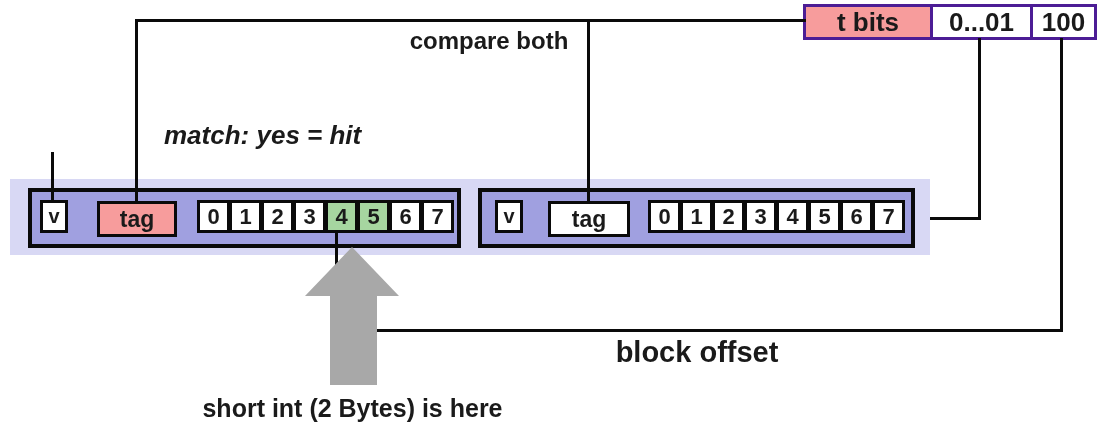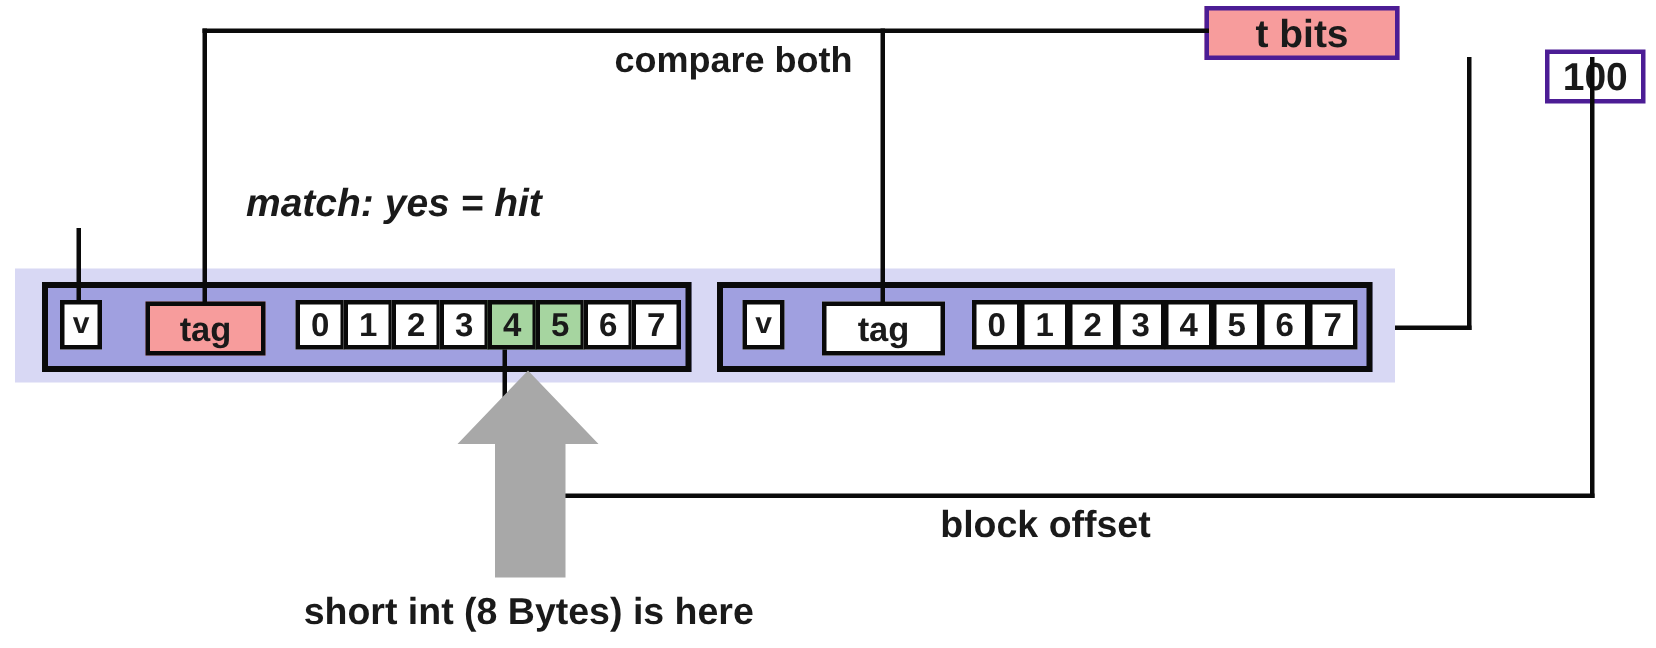--- a/index.html
+++ b/index.html
@@ -74,21 +74,24 @@
   <div class="wire" style="left:51px;top:152px;width:3px;height:50px;"></div>
   <div class="wire" style="left:978px;top:38px;width:3px;height:182px;"></div>
   <div class="wire" style="left:930px;top:217px;width:51px;height:3px;"></div>
   <div class="wire" style="left:1060px;top:38px;width:3px;height:294px;"></div>
   <div class="wire" style="left:336px;top:329px;width:727px;height:3px;"></div>
   <div class="wire" style="left:335px;top:233px;width:3px;height:99px;"></div>
 
   <div class="addr pink" style="left:803px;width:130px;">
     <span>t bits</span>
   </div>
-  <div class="addr" style="left:1030px;width:67px;margin-top:29px;">
+  <div class="addr" style="left:930px;width:103px;">
+    <span>0...01</span>
+  </div>
+  <div class="addr" style="left:1030px;width:67px;">
     <span>100</span>
   </div>
 
   <div class="abs band" style="left:10px;top:179px;width:920px;height:76px;"></div>
 
   <div class="abs cacheline" style="left:28px;top:188px;width:433px;height:60px;"></div>
   <div class="cell" style="left:40px;top:200px;width:28px;height:33px;font-size:20px;">
     <span>v</span>
   </div>
   <div class="cell pink" id="tag-box-0" style="left:97px;top:201px;width:80px;height:36px;font-size:23px;">
@@ -122,16 +125,16 @@
       <div class="byte-cell">6</div>
       <div class="byte-cell">7</div>
     </div>
 
   <svg id="arrow-svg" width="1104" height="432">
     <polygon points="352,247 399,296 377,296 377,385 330,385 330,296 305,296" fill="#a8a8a8"></polygon>
   </svg>
 
   <div class="label" style="left:400px;top:27px;width:178px;text-align:center;font-size:24px;">compare both</div>
   <div class="label" style="left:164px;top:121px;font-size:26px;font-style:italic;">match: yes = hit</div>
-  <div class="label" style="left:602px;top:336px;width:190px;text-align:center;font-size:25px;">block offset</div>
-  <div class="label" style="left:180px;top:394px;width:345px;text-align:center;font-size:25px;">short int (8 Bytes) is here</div>
+  <div class="label" style="left:602px;top:336px;width:190px;text-align:center;font-size:29px;">block offset</div>
+  <div class="label" style="left:180px;top:394px;width:345px;text-align:center;font-size:25px;">short int (2 Bytes) is here</div>
 
 </div>
 
 </body></html>

